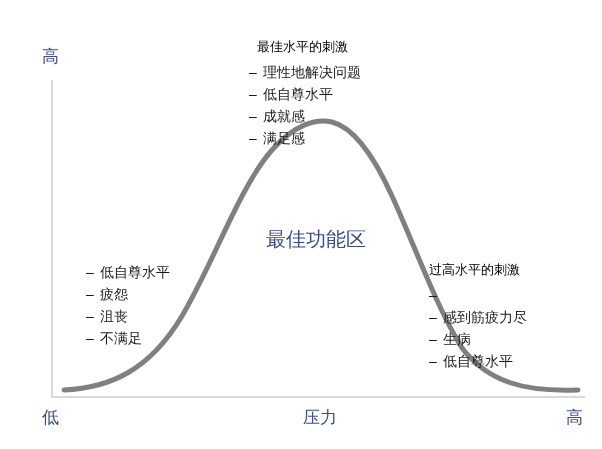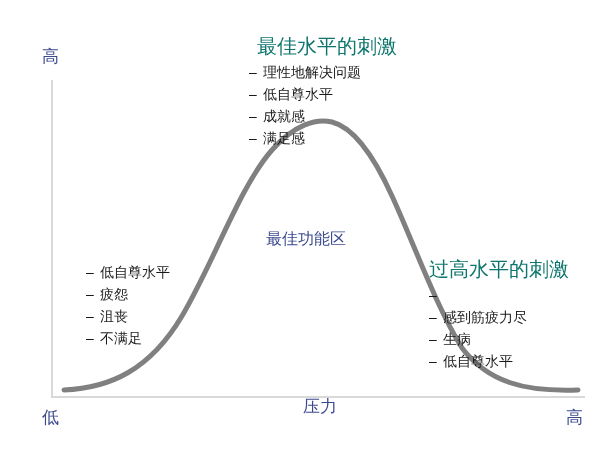--- a/index.html
+++ b/index.html
@@ -42,38 +42,38 @@
   }
   .axis-label {
     position: absolute;
     color: #3b4a8e;
     font-size: 17px;
     line-height: 20px;
     white-space: nowrap;
   }
   #label-high-y  { left: 42px;  top: 47px; }
   #label-low-x   { left: 42px;  top: 408px; }
-  #label-x-title { left: 303px; top: 397px; }
+  #label-x-title { left: 303px; top: 408px; }
   #label-high-x  { left: 566px; top: 408px; }
 
   .zone-label {
     position: absolute;
     color: #3b4a8e;
-    font-size: 16px;
+    font-size: 20px;
     line-height: 20px;
     white-space: nowrap;
   }
   #label-optimal-zone { left: 266px; top: 229px; }
 
   .block {
     position: absolute;
   }
   .block .heading {
-    color: #0f766e;
-    font-size: 20px;
+    color: #000000;
+    font-size: 13px;
     line-height: 21px;
     white-space: nowrap;
     margin: 0 0 4px 0;
     font-weight: normal;
   }
   .block ul {
     list-style: none;
     margin: 0;
     padding: 0;
   }

